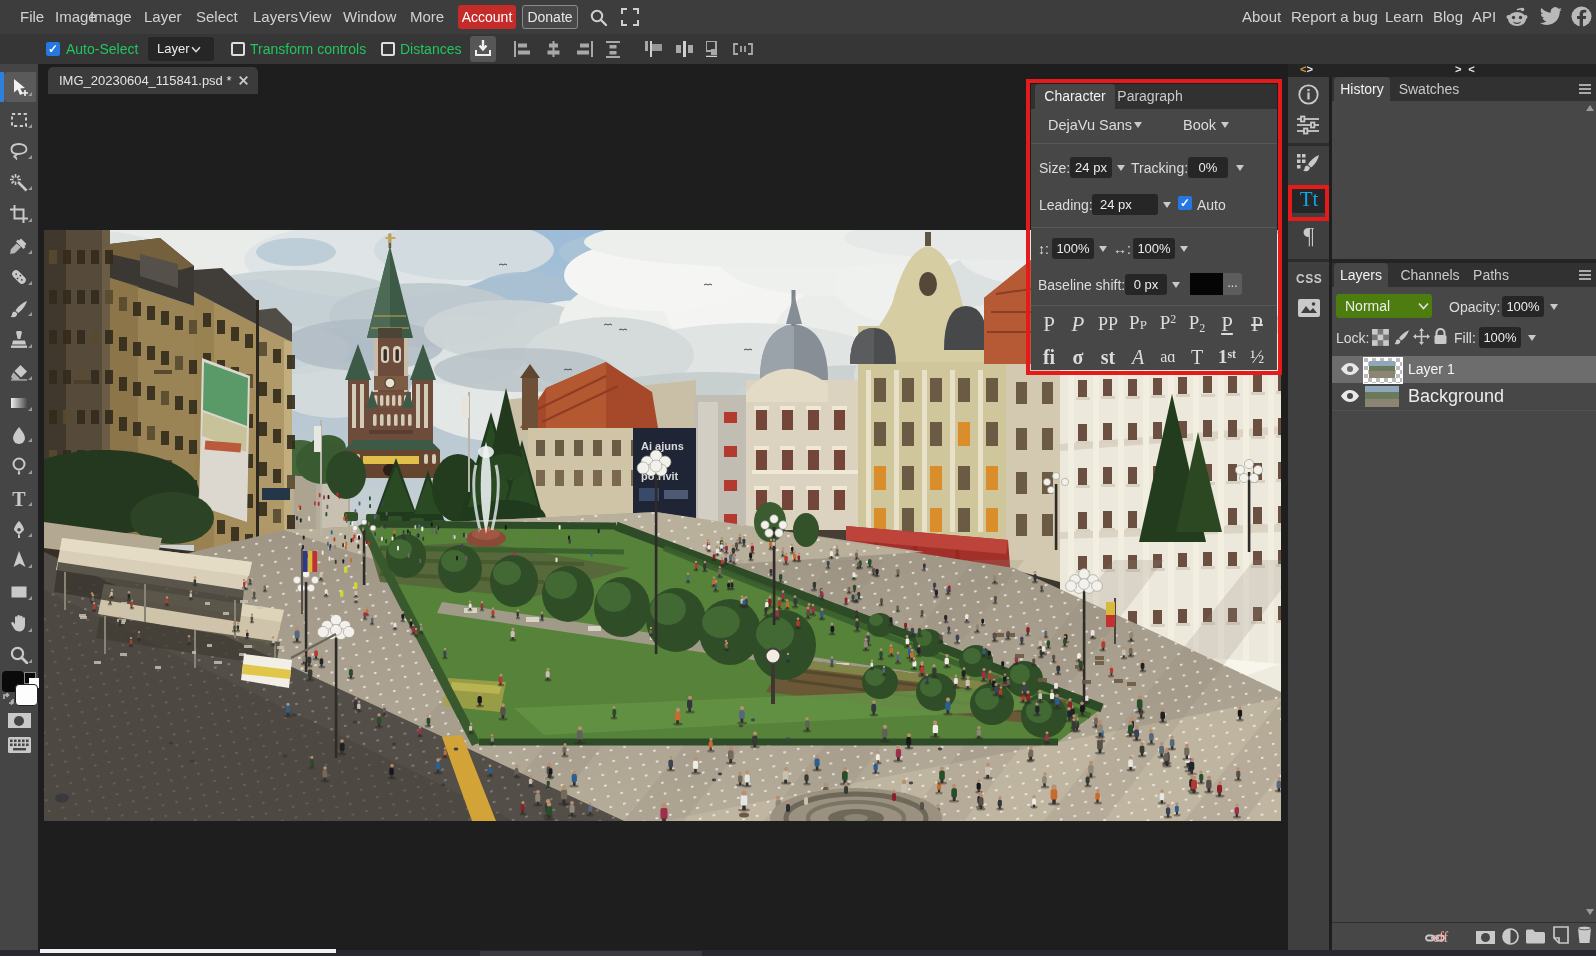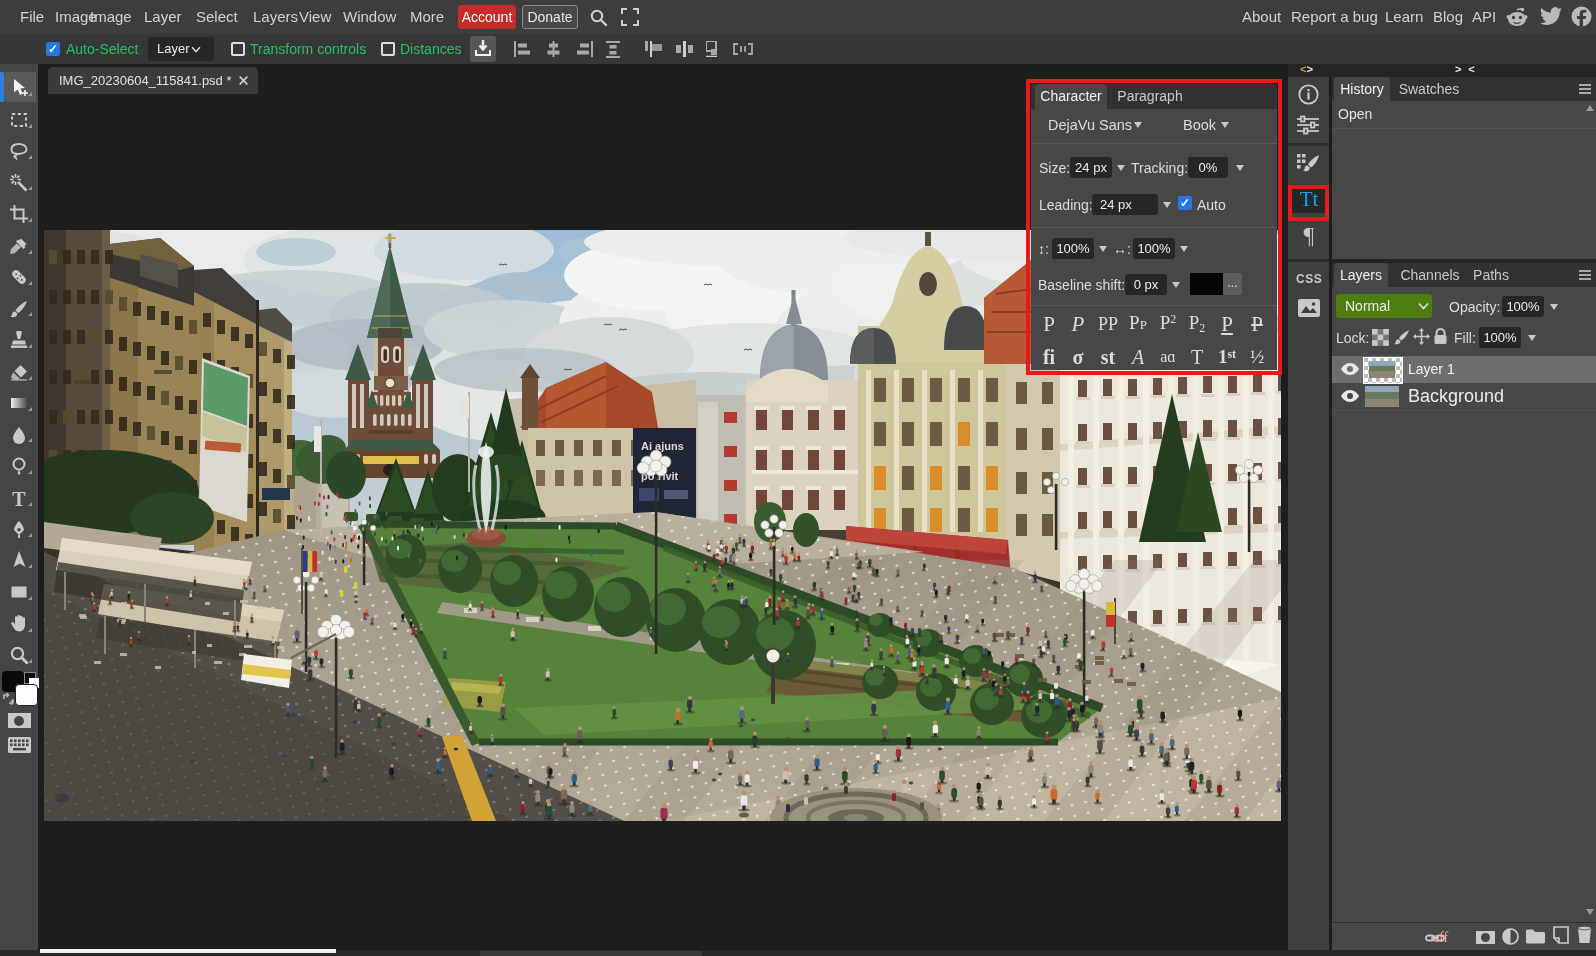--- a/index.html
+++ b/index.html
@@ -2629,21 +2629,20 @@
   <div class="panel-tabrow" style="left:0;top:0;width:264px;height:24px">
     <div class="ptab act" style="left:2px;width:56px;line-height:24px">History</div>
     <div class="ptab" style="left:62px;width:70px;line-height:24px">Swatches</div>
     <svg class="a" style="left:247px;top:6px" width="12" height="12" viewBox="0 0 12 12" stroke="#c9c9c9" stroke-width="1.6">
         <line x1="0" y1="2" x2="12" y2="2"></line>
         <line x1="0" y1="6" x2="12" y2="6"></line>
         <line x1="0" y1="10" x2="12" y2="10"></line>
       </svg>
   </div>
 
-  <div class="a" style="left:0;top:24px;width:264px;height:27px;border-bottom:1px solid #525252;color:#e2e2e2;font-size:14px;line-height:27px"><span style="margin-left:6px">Open</span></div>
   <svg class="a" style="left:254px;top:28px" width="8" height="6" viewBox="0 0 8 6">
       <path d="M0 6 L4 0 L8 6 Z" fill="#9a9a9a"></path>
     </svg>
 
   <div class="a" style="left:0;top:182px;width:264px;height:4px;background:#242424"></div>
 
   <div class="panel-tabrow" style="left:0;top:186px;width:264px;height:24px">
     <div class="ptab act" style="left:2px;width:54px;line-height:24px">Layers</div>
     <div class="ptab" style="left:62px;width:72px;line-height:24px">Channels</div>
     <div class="ptab" style="left:134px;width:50px;line-height:24px">Paths</div>
@@ -2731,21 +2730,21 @@
       <path d="M1 2 H14 L12.5 17 H2.5 Z"></path>
       <ellipse cx="7.5" cy="2" rx="6.5" ry="1.8" fill="#c9c9c9" stroke="#474747" stroke-width=".8"></ellipse>
     </svg>
   <svg class="a" style="left:254px;top:832px" width="8" height="6" viewBox="0 0 8 6">
       <path d="M0 0 L4 6 L8 0 Z" fill="#9a9a9a"></path>
     </svg>
 </div>
 
 <div class="a" id="charpanel" style="left:1031px;top:84px;width:246px;height:286px;background:#474747">
   <div class="panel-tabrow" style="left:0;top:0;width:246px;height:25px">
-    <div class="ptab act" style="left:4px;width:72px;line-height:25px">Character</div>
+    <div class="ptab act" style="left:4px;width:80px;line-height:25px">Character</div>
     <div class="ptab" style="left:80px;width:78px;line-height:25px">Paragraph</div>
   </div>
   <div class="lbl" style="left:17px;top:33px;font-size:14.5px">DejaVu Sans</div>
   <div class="tri" style="left:103px;top:38px"></div>
   <div class="lbl" style="left:152px;top:33px;font-size:14.5px">Book</div>
   <div class="tri" style="left:190px;top:38px"></div>
   <div class="a" style="left:0;top:59px;width:246px;height:1px;background:#575757"></div>
 
   <div class="lbl" style="left:8px;top:76px">Size:</div>
   <div class="din" style="left:39px;top:73px;width:42px">24 px</div>

